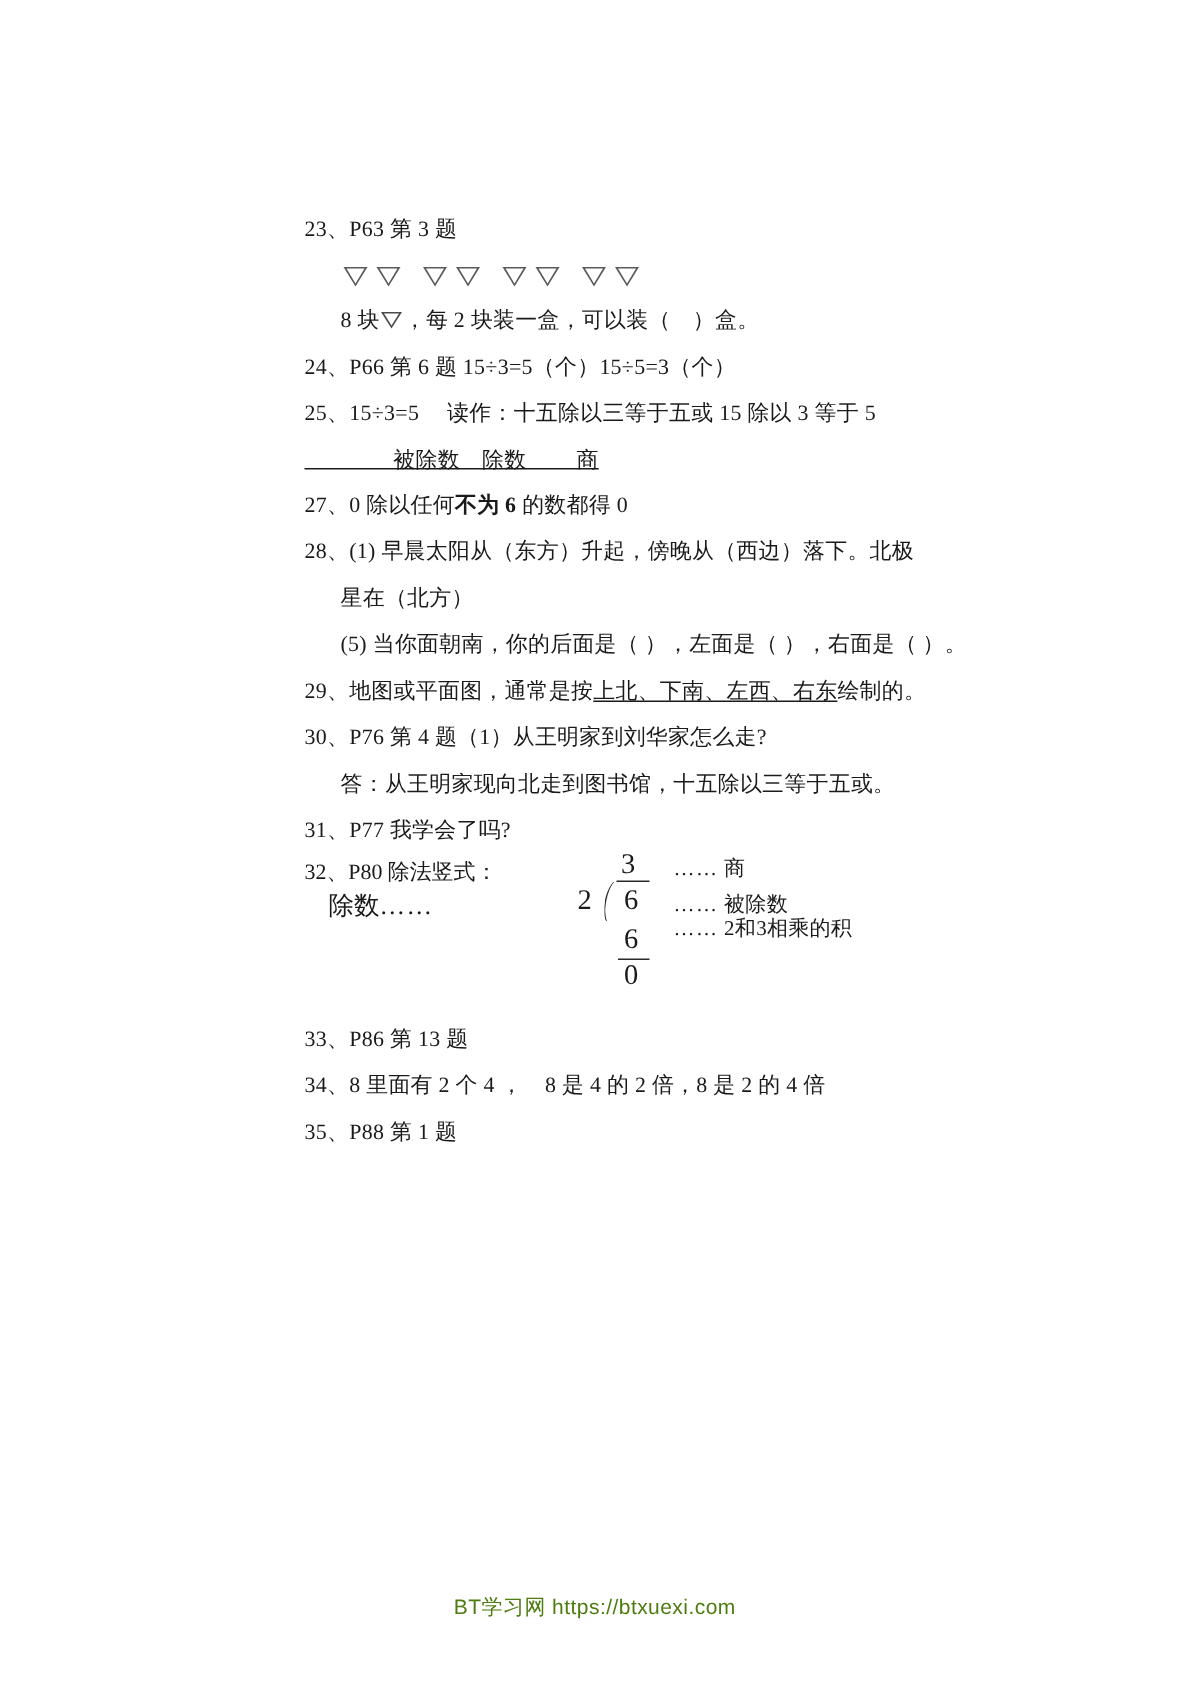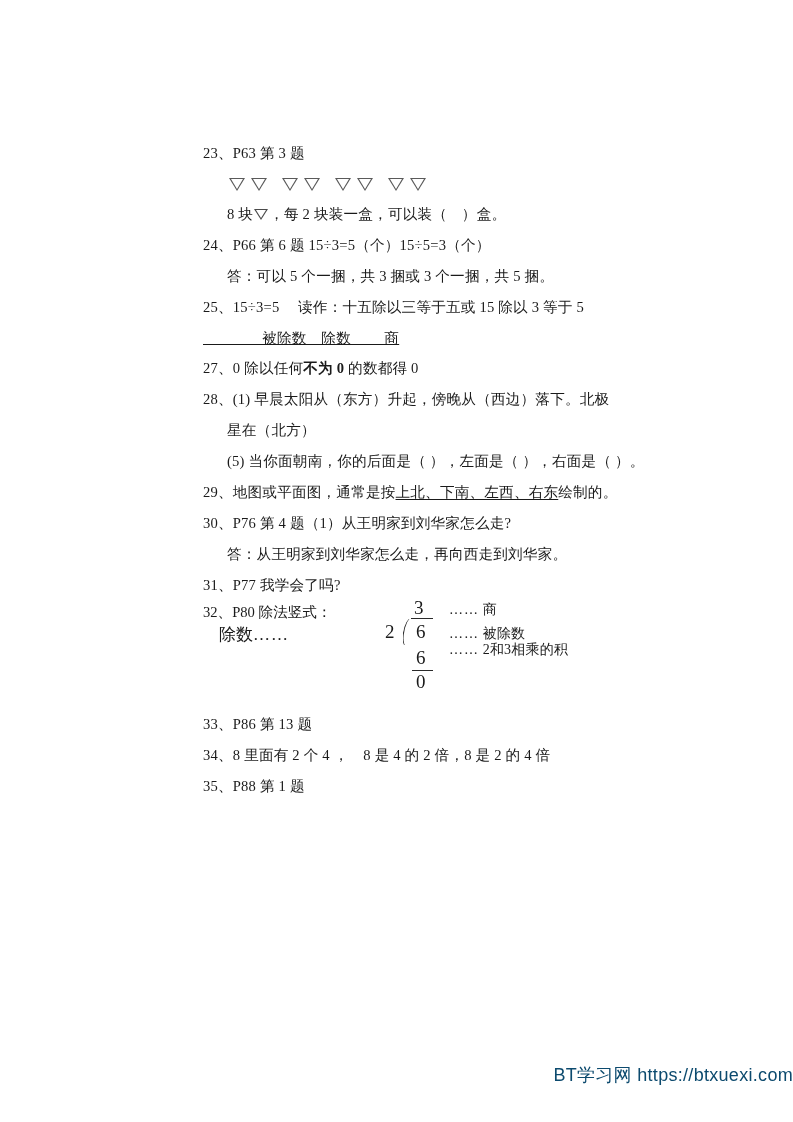--- a/index.html
+++ b/index.html
@@ -198,24 +198,24 @@
   .ld-note.n2 { left: 78px; top: 24px; }
   .ld-note.n3 { left: 78px; top: 40px; }
   .dots { letter-spacing: 1px; }
 
   
   .footer {
     position: absolute;
     left: 0;
     top: 1063px;
     width: 793px;
-    text-align: right;
+    text-align: center;
     font-family: "Liberation Sans", sans-serif;
-    font-size: 18px;
-    color: #0c4a6e;
+    font-size: 14px;
+    color: #4d7c0f;
     letter-spacing: 0.3px;
   }
 </style>
 </head>
 <body>
 
 <div class="page">
 
   <div class="content">
 
@@ -238,40 +238,39 @@
         <span class="tri"></span>
         <span class="tri"></span>
       </span>
     </div>
 
     <div class="line indent1">
       <span>8 块</span><span class="tri-inline"></span><span>，每 2 块装一盒，可以装（　）盒。</span>
     </div>
 
     <div class="line">24、P66 第 6 题 15÷3=5（个）15÷5=3（个）</div>
-    <div class="line indent1">答：可以 5 个一捆，共 3 捆或 3 个一捆，共 5 捆。</div>
 
     <div class="line">25、15÷3=5　 读作：十五除以三等于五或 15 除以 3 等于 5</div>
 
     <div class="lbl26">　　　　被除数　除数　　 商</div>
 
     <div class="line">
-      <span>27、0 除以任何</span><span class="bold">不为 0</span><span> 的数都得 0</span>
+      <span>27、0 除以任何</span><span class="bold">不为 6</span><span> 的数都得 0</span>
     </div>
 
     <div class="line">28、(1) 早晨太阳从（东方）升起，傍晚从（西边）落下。北极</div>
     <div class="line indent1">星在（北方）</div>
     <div class="line indent1">(5) 当你面朝南，你的后面是（ ），左面是（ ），右面是（ ）。</div>
 
     <div class="line">
       <span>29、地图或平面图，通常是按</span><span class="uline">上北、下南、左西、右东</span><span>绘制的。</span>
     </div>
 
     <div class="line">30、P76 第 4 题（1）从王明家到刘华家怎么走?</div>
-    <div class="line indent1">答：从王明家到刘华家怎么走，再向西走到刘华家。</div>
+    <div class="line indent1">答：从王明家现向北走到图书馆，十五除以三等于五或。</div>
 
     <div class="line">31、P77 我学会了吗?</div>
 
     <div class="div-block">
       <span class="div-label32">32、P80 除法竖式：</span>
 
       <div class="longdiv">
         <span class="ld-quot">3</span>
         <span class="ld-divisorword"><span>除数</span><span class="dots">……</span></span>
         <span class="ld-divisor">2</span>

